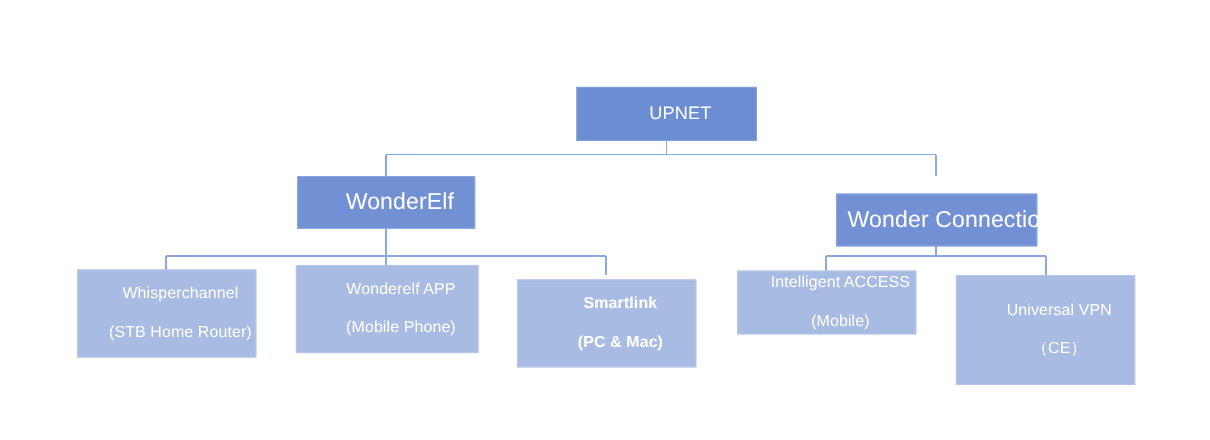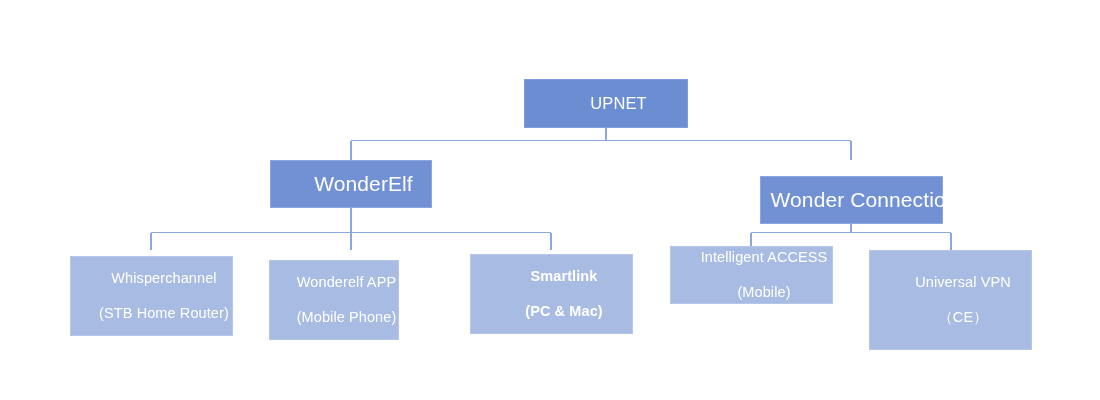--- a/index.html
+++ b/index.html
@@ -98,26 +98,26 @@
   </div>
 
   <div class="node node-branch" style="left:270px; top:160px; width:162px; height:48px;">
     <span class="node-line">WonderElf</span>
   </div>
 
   <div class="node node-branch" style="left:760px; top:160px; width:183px; height:48px;margin-top:16px;">
     <span class="node-line">Wonder Connection</span>
   </div>
 
-  <div class="node node-leaf" style="left:70px; top:256px; width:163px; height:80px;">
+  <div class="node node-leaf" style="left:70px; top:245px; width:163px; height:80px;">
     <span class="node-line">Whisperchannel</span>
     <span class="node-line">(STB Home Router)</span>
   </div>
 
-  <div class="node node-leaf" style="left:269px; top:260px; width:130px; height:80px;">
+  <div class="node node-leaf" style="left:269px; top:241px; width:166px; height:80px;">
     <span class="node-line">Wonderelf APP</span>
     <span class="node-line">(Mobile Phone)</span>
   </div>
 
   <div class="node node-leaf" style="left:470px; top:254px; width:163px; height:80px;font-weight:bold;">
     <span class="node-line">Smartlink</span>
     <span class="node-line">(PC &amp; Mac)</span>
   </div>
 
   <div class="node node-leaf" style="left:670px; top:246px; width:163px; height:58px;">

